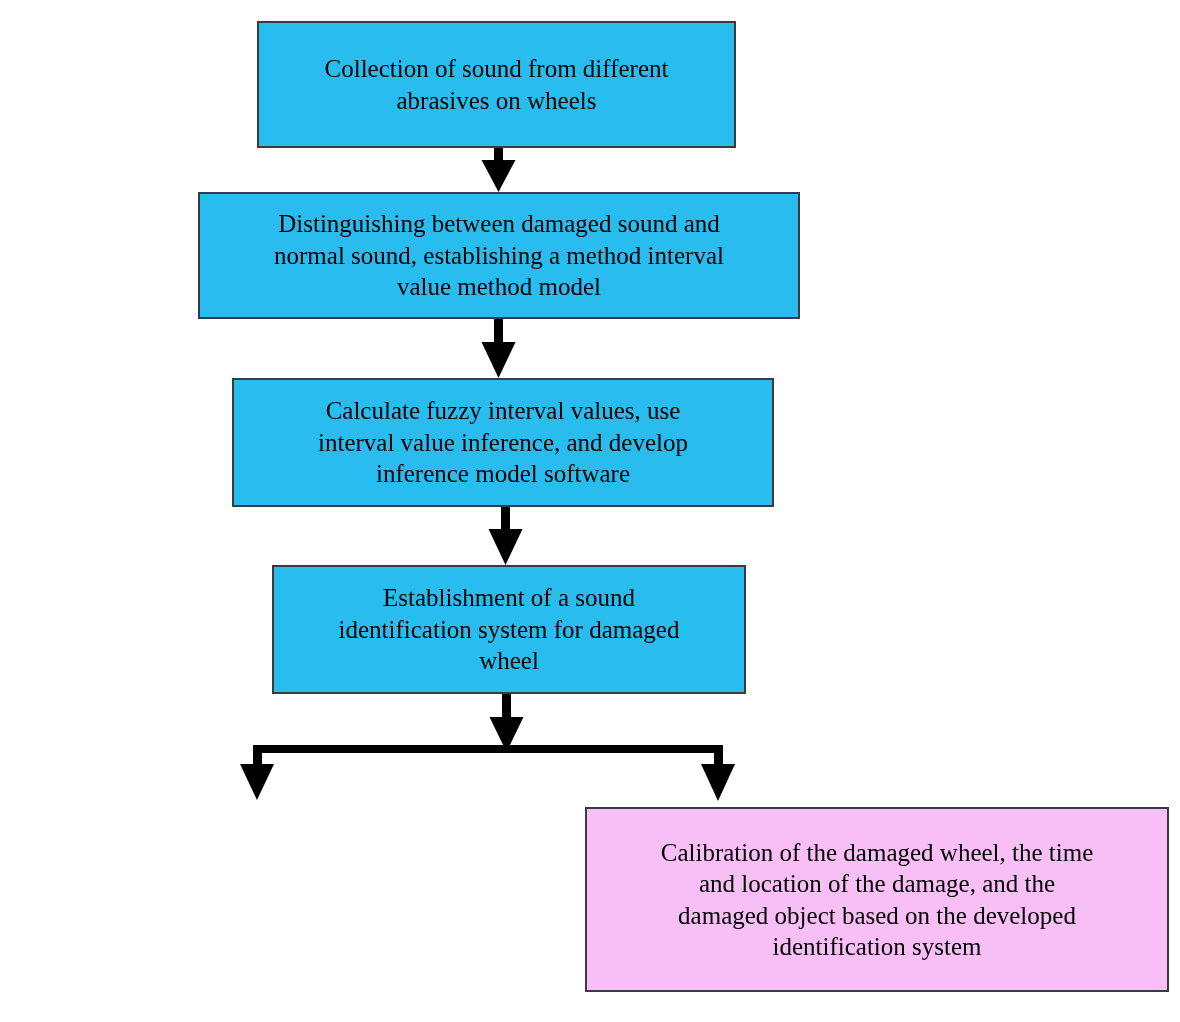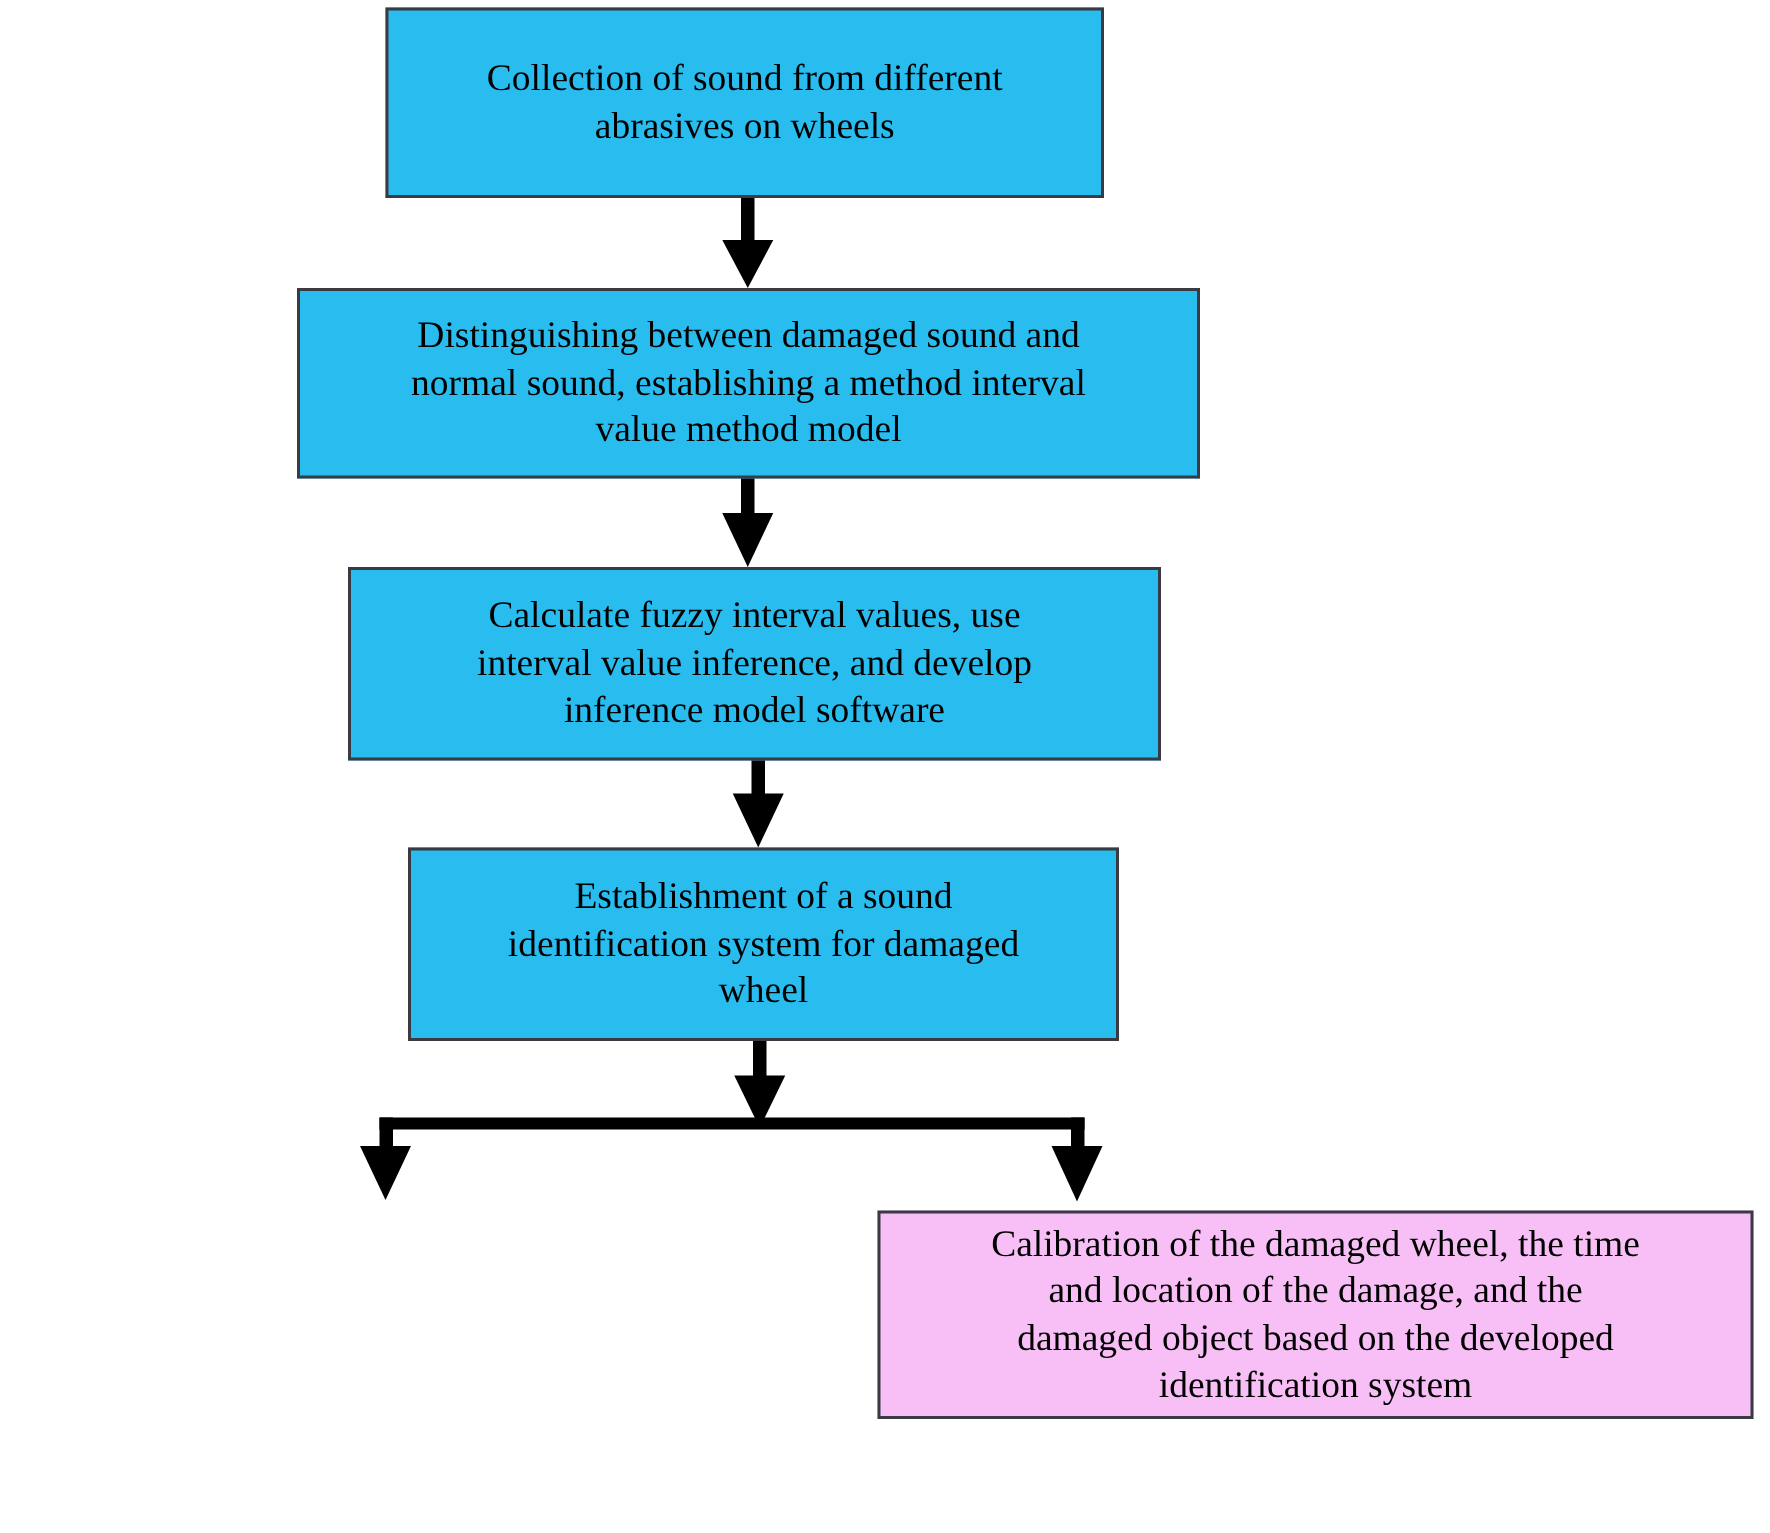--- a/index.html
+++ b/index.html
@@ -85,21 +85,21 @@
       </g>
 
       <g>
         <rect x="714" y="745" width="9" height="25"></rect>
         <polygon points="701,764 735,764 718,801"></polygon>
       </g>
 
     </g>
   </svg>
 
-  <div class="node process" style="left:257px; top:5px; width:479px; height:127px; font-size:25px;">
+  <div class="node process" style="left:257px; top:21px; width:479px; height:127px; font-size:25px;">
     <span class="node-text">Collection of sound from different
 abrasives on wheels</span>
   </div>
 
   <div class="node process" style="left:198px; top:192px; width:602px; height:127px; font-size:25px;">
     <span class="node-text">Distinguishing between damaged sound and
 normal sound, establishing a method interval
 value method model</span>
   </div>
 
@@ -109,20 +109,20 @@
 inference model software</span>
   </div>
 
   <div class="node process" style="left:272px; top:565px; width:474px; height:129px; font-size:25px;">
     <span class="node-text">Establishment of a sound
 identification system for damaged
 wheel</span>
   </div>
 
 
-  <div class="node outcome" style="left:585px; top:807px; width:584px; height:139px; font-size:25px;">
+  <div class="node outcome" style="left:585px; top:807px; width:584px; height:185px; font-size:25px;">
     <span class="node-text">Calibration of the damaged wheel, the time
 and location of the damage, and the
 damaged object based on the developed
 identification system</span>
   </div>
 
 </div>
 
 </body></html>

